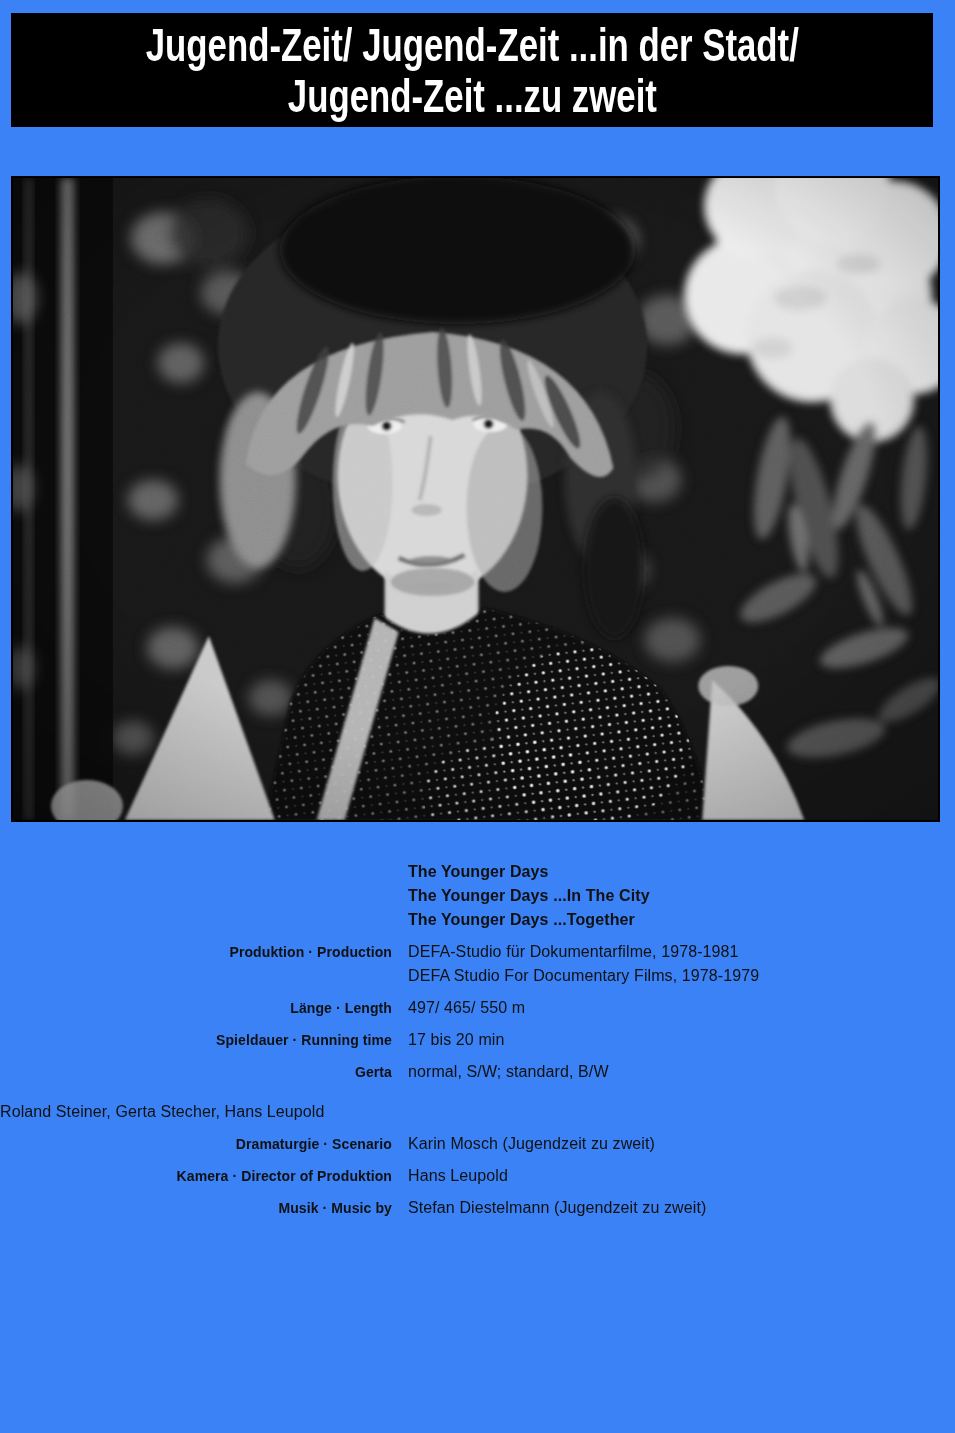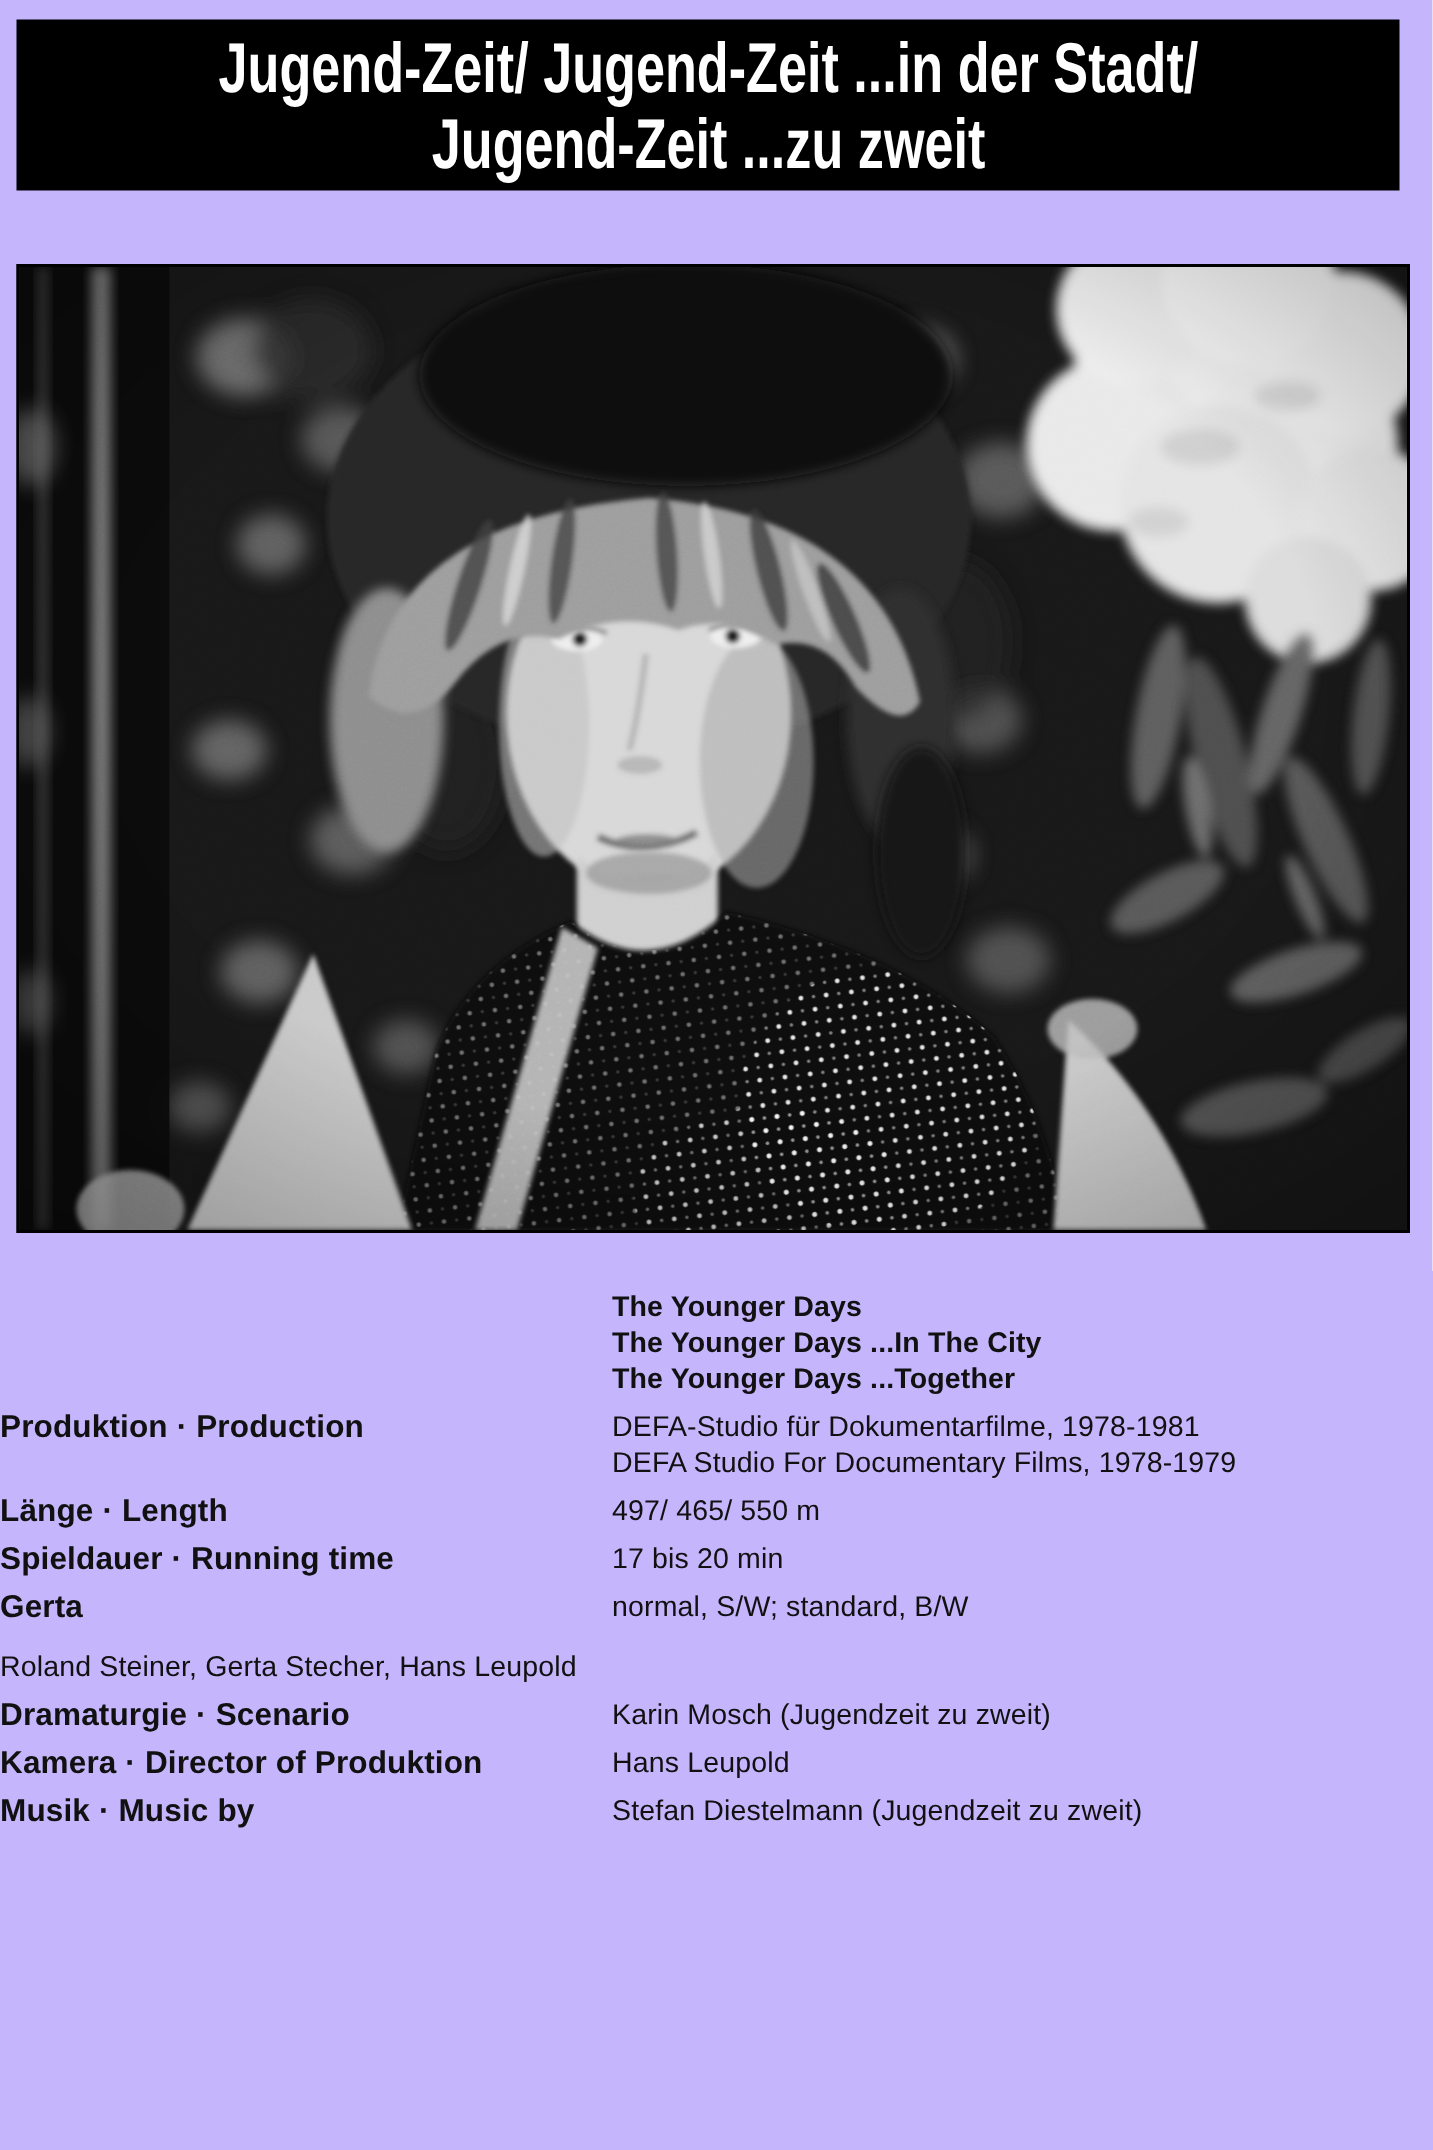--- a/index.html
+++ b/index.html
@@ -1,17 +1,17 @@
 <!DOCTYPE html>
 <html><head>
 <meta charset="utf-8">
 <style>
   html,body{margin:0;padding:0;background:#ffffff;}
   body{width:955px;height:1433px;position:relative;font-family:"Liberation Sans",sans-serif;color:#111;}
-  .page{position:absolute;inset:0;background:#c4b5fd;overflow:hidden;}
+  .page{position:absolute;inset:0;background:#3b82f6;overflow:hidden;}
 
   
   .title-bar{
     position:absolute;left:11px;top:13px;width:922px;height:114px;
     background:#000;color:#fff;
     display:flex;flex-direction:column;align-items:center;justify-content:center;
   }
   .title-line{
     font-weight:bold;font-size:47px;line-height:51px;white-space:nowrap;
     transform:scaleX(0.74);transform-origin:center;letter-spacing:0px;
@@ -20,22 +20,22 @@
   
   .photo-frame{
     position:absolute;left:11px;top:176px;width:929px;height:646px;
     border:2px solid #000;box-sizing:border-box;background:#151515;
   }
   .photo-frame svg{display:block;width:100%;height:100%;}
 
   
   .credits{position:absolute;left:0;top:860px;width:955px;}
   .crow{display:grid;grid-template-columns:392px 1fr;column-gap:16px;margin-bottom:8px;}
-  .clabel{font-weight:bold;font-size:21px;line-height:24px;letter-spacing:0.1px;}
-  .cvalue{font-size:19px;line-height:24px;letter-spacing:0.1px;}
+  .clabel{text-align:right;font-weight:bold;font-size:14px;line-height:24px;letter-spacing:0.1px;}
+  .cvalue{font-size:16px;line-height:24px;letter-spacing:0.1px;}
   .cvalue.bold .cline{font-weight:bold;}
   .cline{white-space:nowrap;}
 </style>
 </head>
 <body>
 
 <div class="page">
 
   <div class="title-bar">
     <div class="title-line">Jugend-Zeit/ Jugend-Zeit ...in der Stadt/</div>

